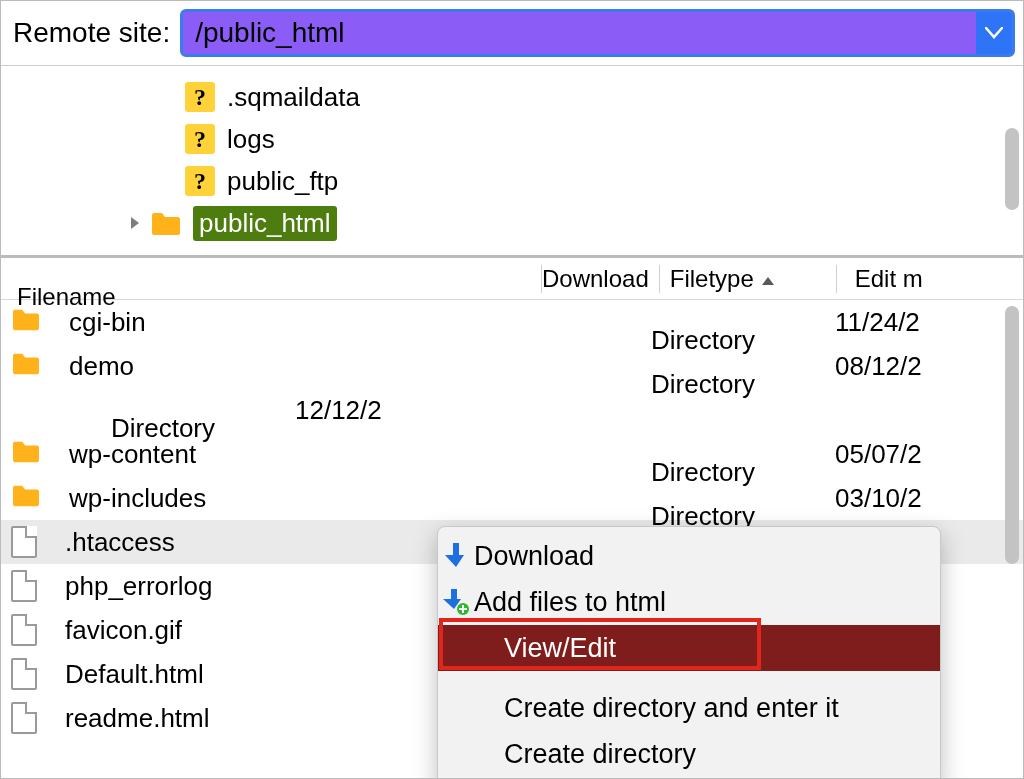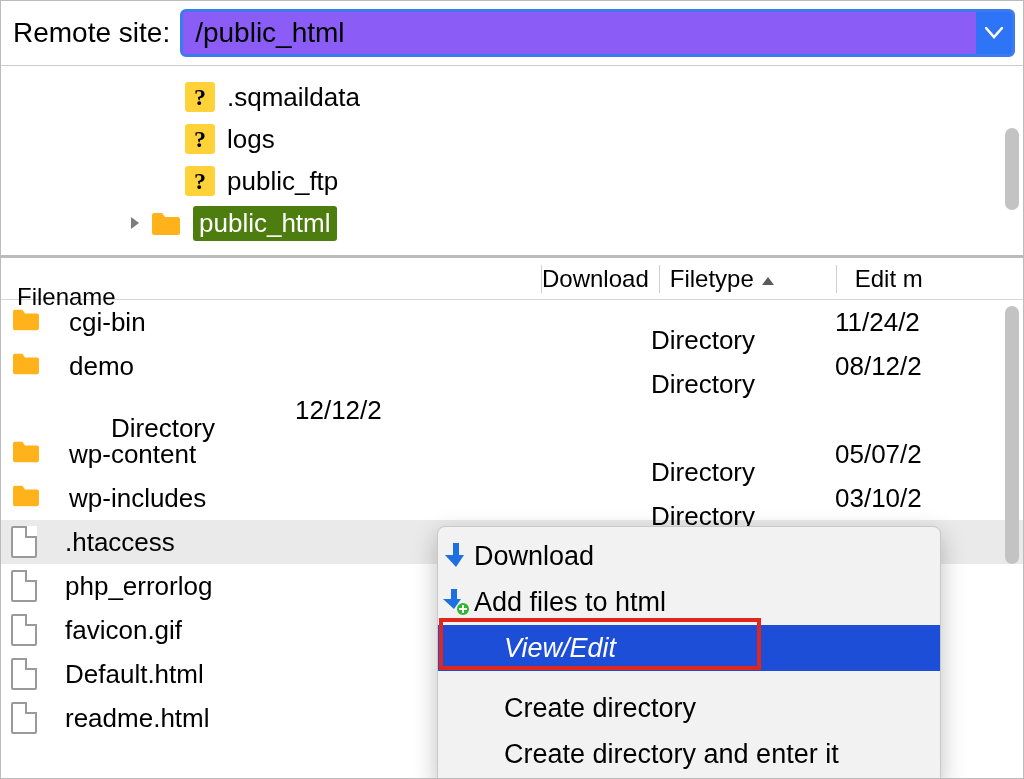--- a/index.html
+++ b/index.html
@@ -183,23 +183,22 @@
     color: #000;
   }
   .ctx-item {
     display: flex;
     align-items: center;
     height: 46px;
     padding: 0 4px;
     gap: 4px;
   }
   .ctx-item.highlight {
-    background: #1d4ed8;
+    background: #7f1d1d;
     color: #fff;
-    font-style: italic;
   }
   .ctx-item .ctx-icon {
     width: 28px; height: 28px;
     display:flex; align-items:center; justify-content:center;
   }
   .ctx-item.noicon { padding-left: 66px; }
   .red-box {
     position: absolute;
     border: 4px solid #e0261d;
     left: 438px;
@@ -415,25 +414,25 @@
               <path d="M20 16v8M16 20h8" stroke="#fff" stroke-width="2"></path>
             </svg>
           </span>
           <span>Add files to html</span>
         </div>
         <div class="ctx-item highlight noicon">
           <span>View/Edit</span>
         </div>
         <div style="height:14px"></div>
         <div class="ctx-item noicon">
+          <span>Create directory and enter it</span>
+        </div>
+        <div class="ctx-item noicon">
           <span>Create directory</span>
         </div>
-        <div class="ctx-item noicon">
-          <span>Create directory and enter it</span>
-        </div>
       </div>
 
       <div class="red-box" style="top:318px"></div>
 
     </div>
   </div>
 
 </div>
 
 </body></html>

